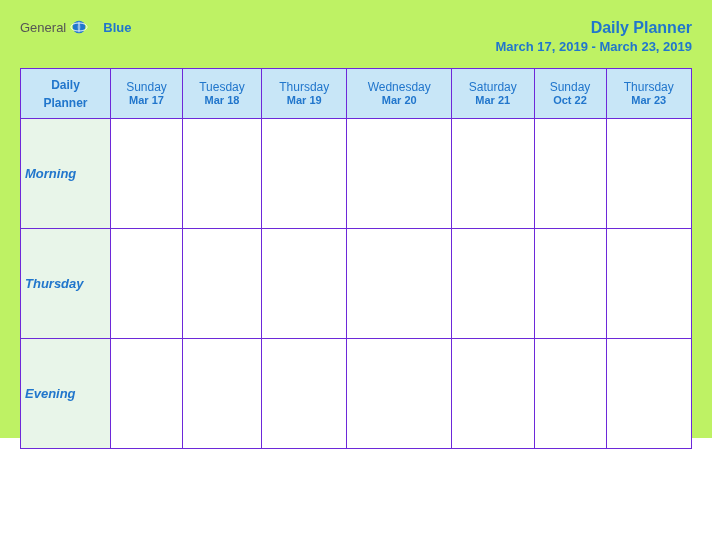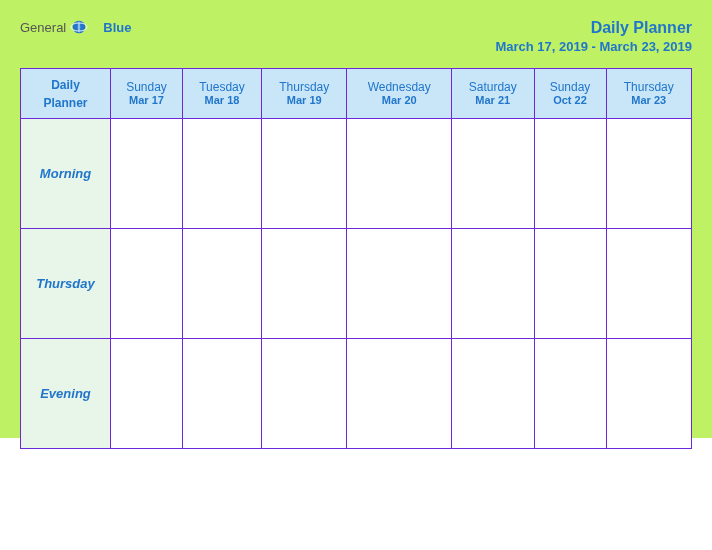--- a/index.html
+++ b/index.html
@@ -105,21 +105,20 @@
       display: block;
     }
     .day-date {
       font-size: 11px;
       color: #2176cc;
       display: block;
     }
     
     .time-cell {
       background: #e8f5e9;
-      text-align: center;
       vertical-align: middle;
       padding: 20px 4px;
       height: 110px;
     }
     .time-label {
       font-size: 13px;
       font-weight: bold;
       color: #2176cc;
       font-style: italic;
     }

